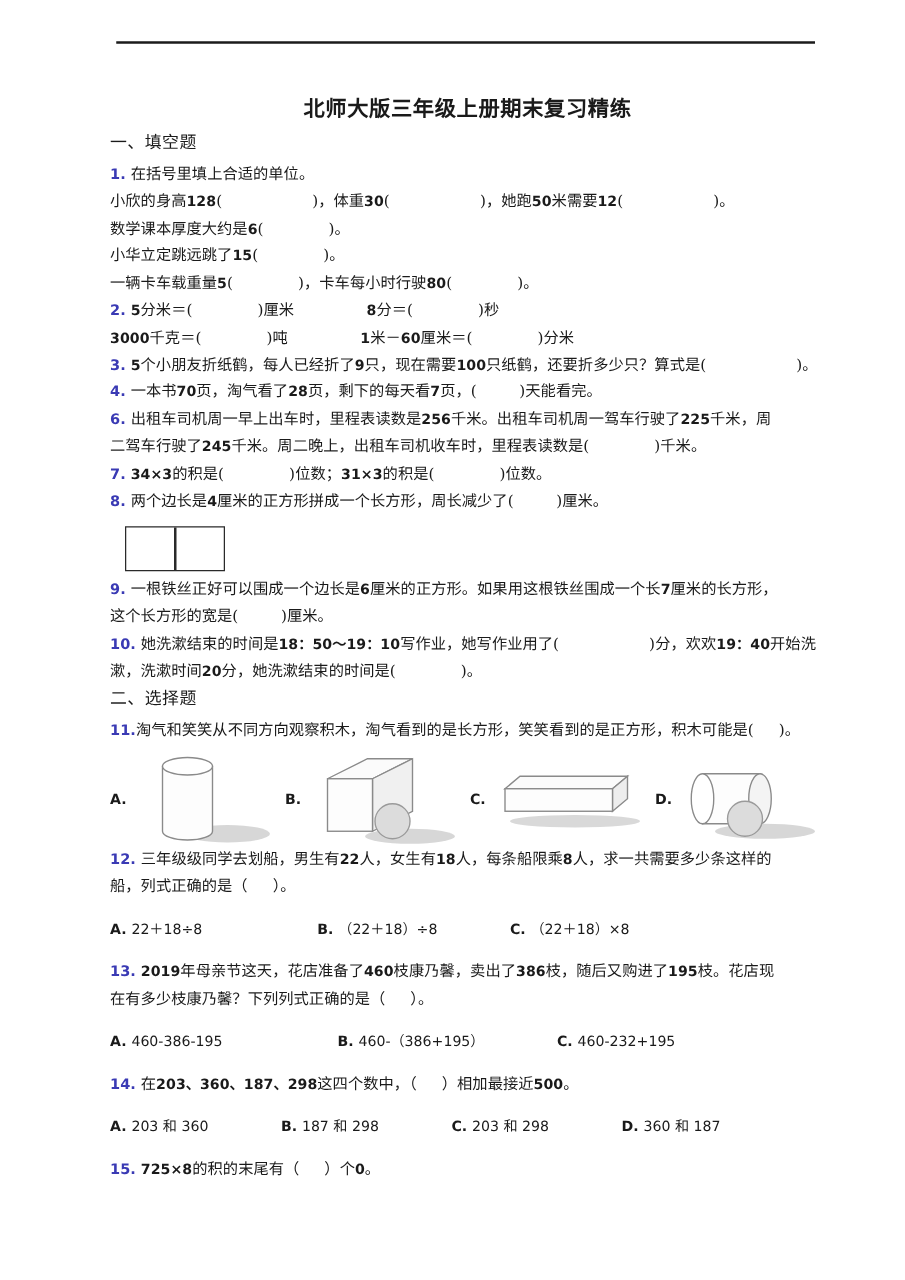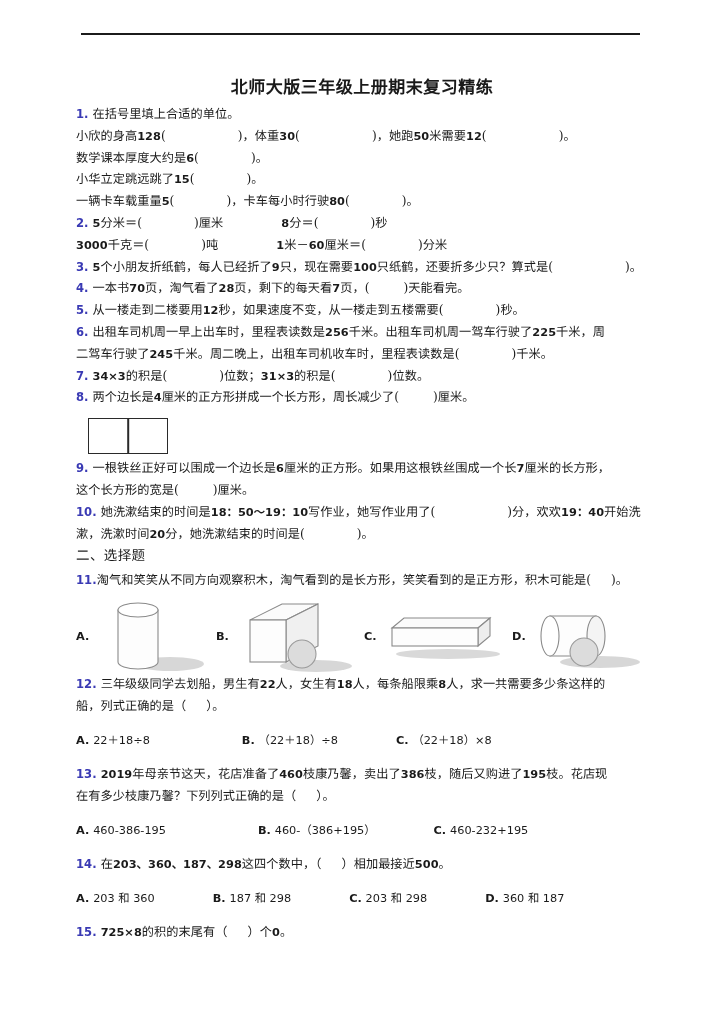--- a/index.html
+++ b/index.html
@@ -11,21 +11,21 @@
   body {
     width: 724px;
     height: 1024px;
     position: relative;
     font-family: "DejaVu Serif", "Liberation Serif", serif;
     color: #1a1a1a;
     overflow: hidden;
   }
   .page {
     position: absolute;
-    left: 0; top: 0;
+    left: 12px; top: 0;
     width: 588px;
     height: 1024px;
     box-sizing: border-box;
   }
   .top-rule {
     position: absolute;
     left: 81px;
     top: 33px;
     width: 559px;
     height: 2px;
@@ -146,20 +146,21 @@
 <body>
 
 <div class="page">
 
   <div class="top-rule"></div>
 
   <div class="doc-title">北师大版三年级上册期末复习精练</div>
 
   <div class="content">
 
+    <div class="sec-head">一、填空题</div>
 
     <p class="q">
       <span class="qnum">1.</span>
       <span>在括号里填上合适的单位。</span>
     </p>
     <p class="q">
       <span>小欣的身高</span><span class="num">128</span>(<span class="blank-wide"></span>)<span>，体重</span><span class="num">30</span>(<span class="blank-wide"></span>)<span>，她跑</span><span class="num">50</span><span>米需要</span><span class="num">12</span>(<span class="blank-wide"></span>)<span>。</span>
     </p>
     <p class="q">
       <span>数学课本厚度大约是</span><span class="num">6</span>(<span class="blank-med"></span>)<span>。</span>
@@ -182,24 +183,20 @@
     <p class="q">
       <span class="qnum">3.</span>
       <span class="num">5</span><span>个小朋友折纸鹤，每人已经折了</span><span class="num">9</span><span>只，现在需要</span><span class="num">100</span><span>只纸鹤，还要折多少只？算式是(</span><span class="blank-wide"></span><span>)。</span>
     </p>
 
     <p class="q">
       <span class="qnum">4.</span>
       <span>一本书</span><span class="num">70</span><span>页，淘气看了</span><span class="num">28</span><span>页，剩下的每天看</span><span class="num">7</span><span>页，(</span><span class="blank-sm"></span><span>)天能看完。</span>
     </p>
 
-    <p class="q">
-      <span class="qnum">5.</span>
-      <span>从一楼走到二楼要用</span><span class="num">12</span><span>秒，如果速度不变，从一楼走到五楼需要(</span><span class="blank-med"></span><span>)秒。</span>
-    </p>
 
     <p class="q">
       <span class="qnum">6.</span>
       <span>出租车司机周一早上出车时，里程表读数是</span><span class="num">256</span><span>千米。出租车司机周一驾车行驶了</span><span class="num">225</span><span>千米，周</span><br>
       <span>二驾车行驶了</span><span class="num">245</span><span>千米。周二晚上，出租车司机收车时，里程表读数是(</span><span class="blank-med"></span><span>)千米。</span>
     </p>
 
     <p class="q">
       <span class="qnum">7.</span>
       <span class="num">34×3</span><span>的积是(</span><span class="blank-med"></span><span>)位数；</span><span class="num">31×3</span><span>的积是(</span><span class="blank-med"></span><span>)位数。</span>

